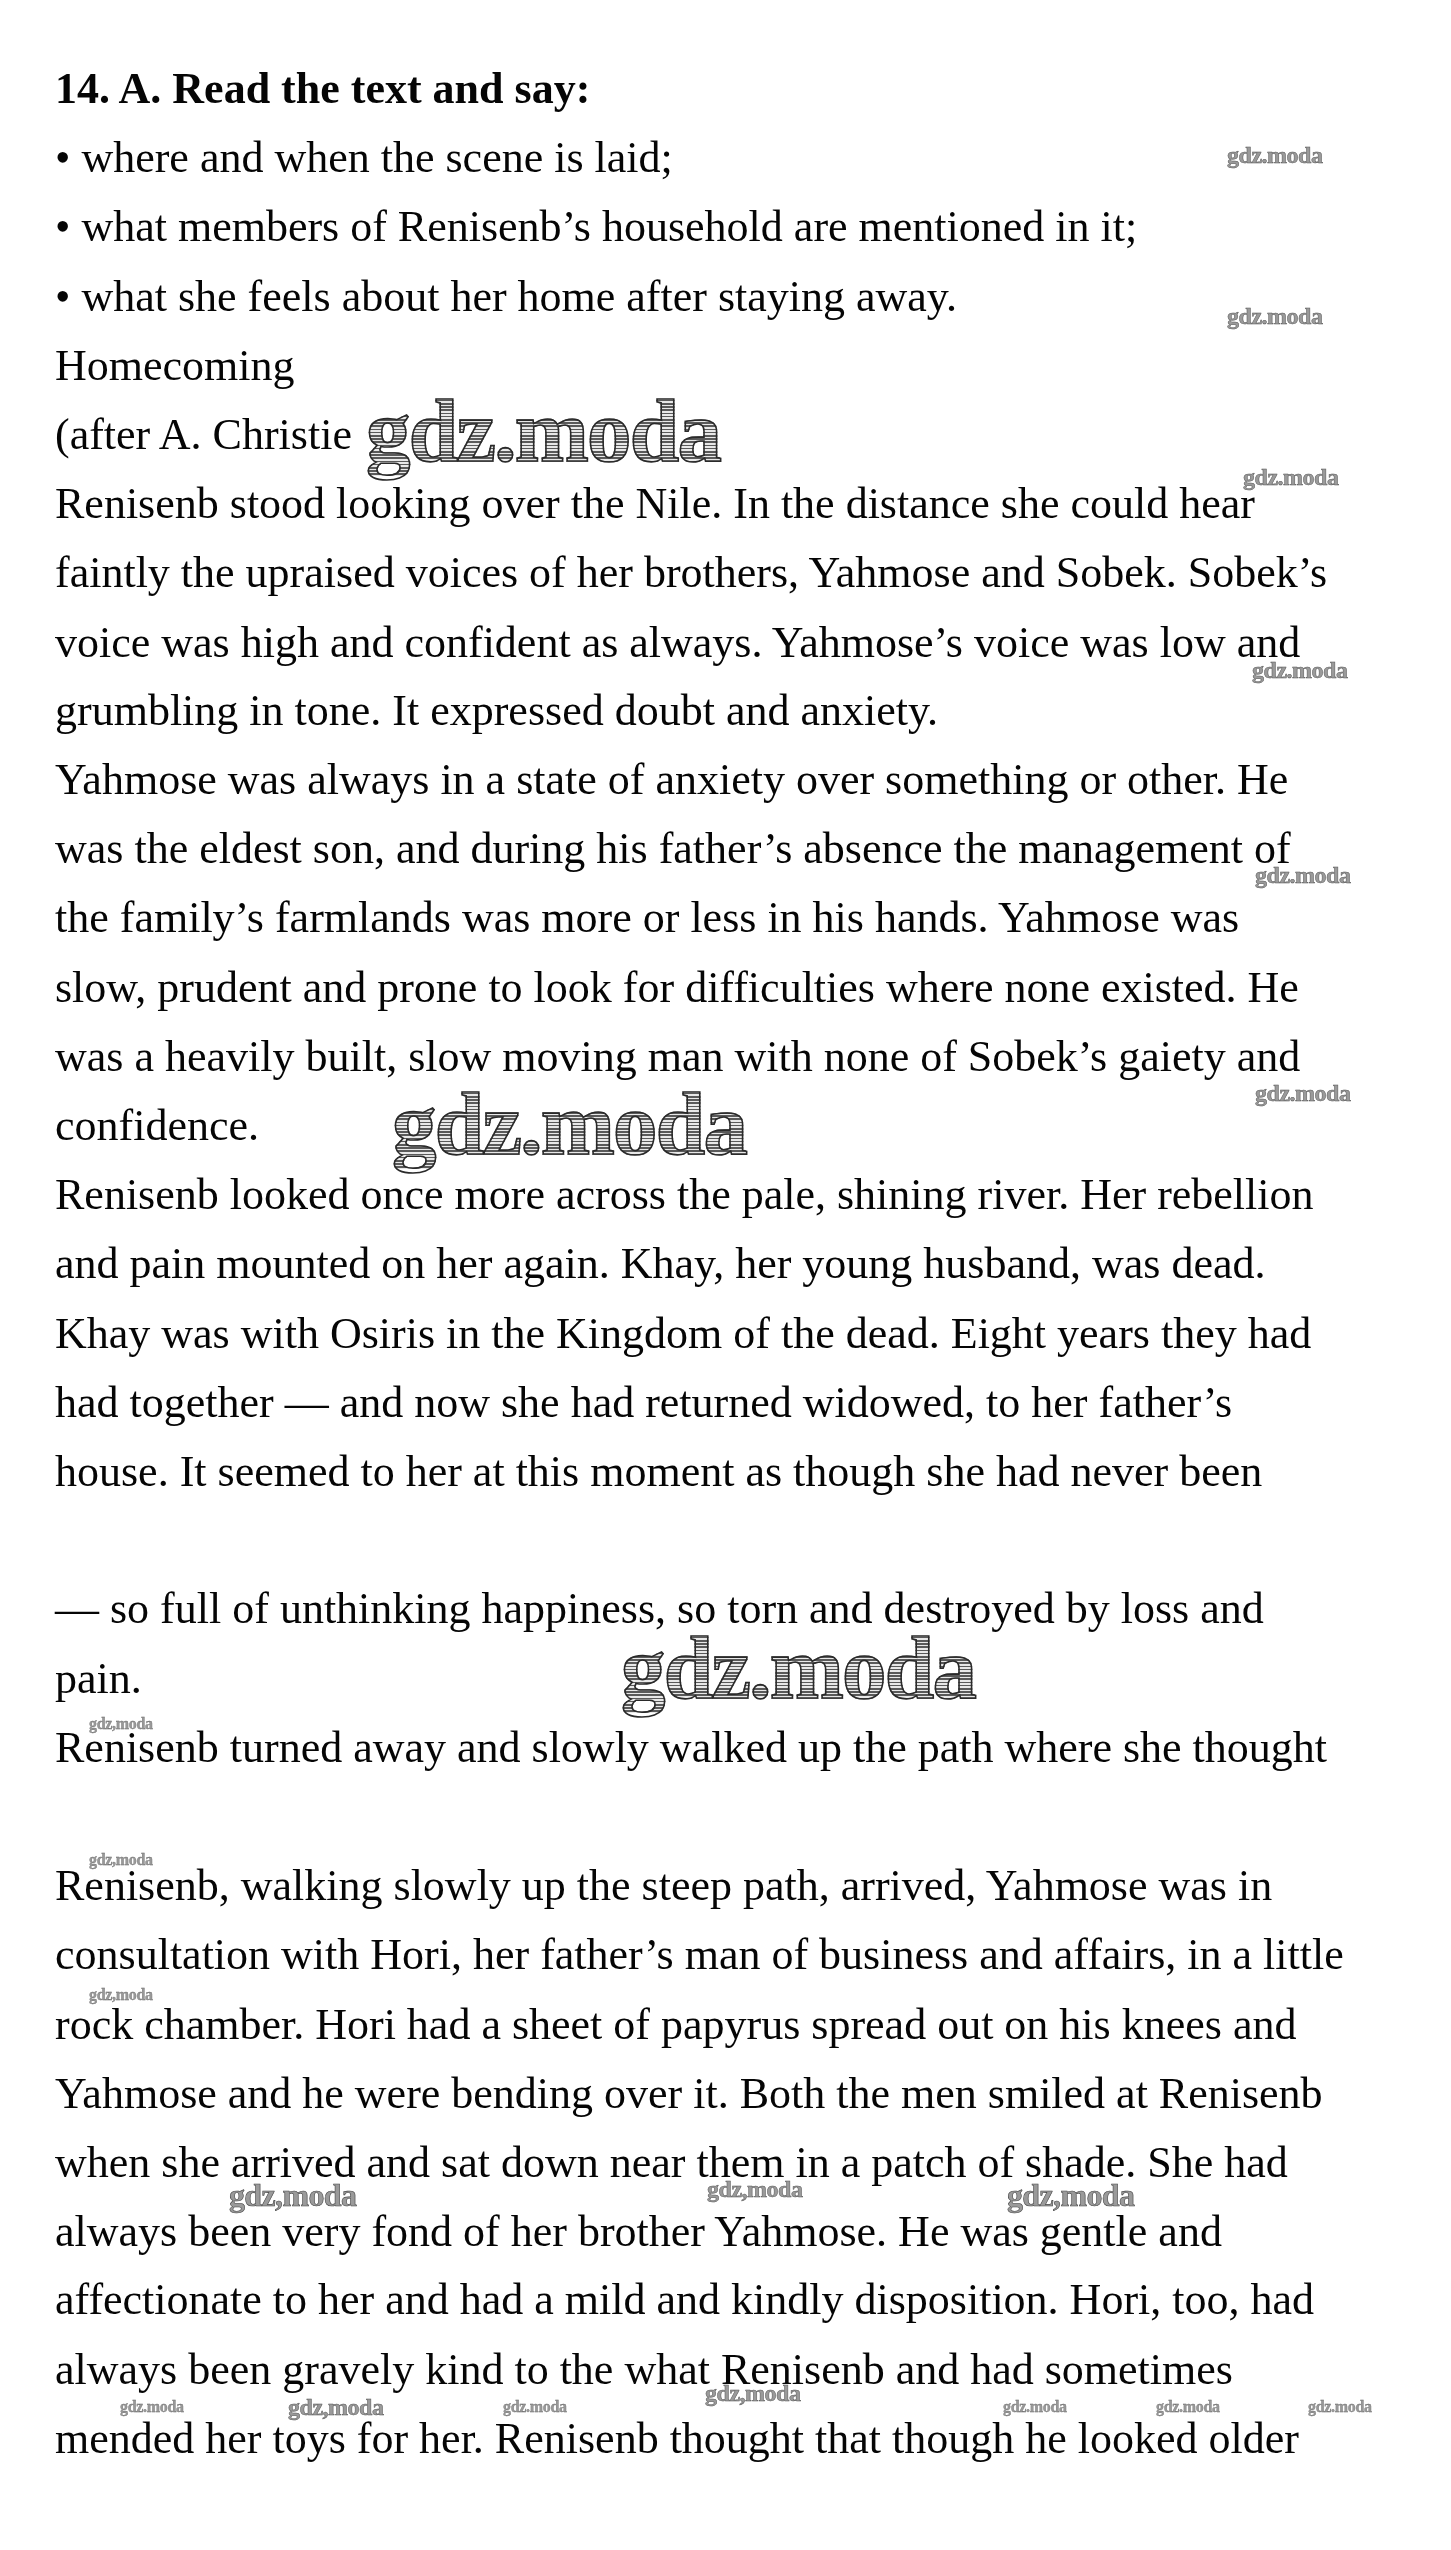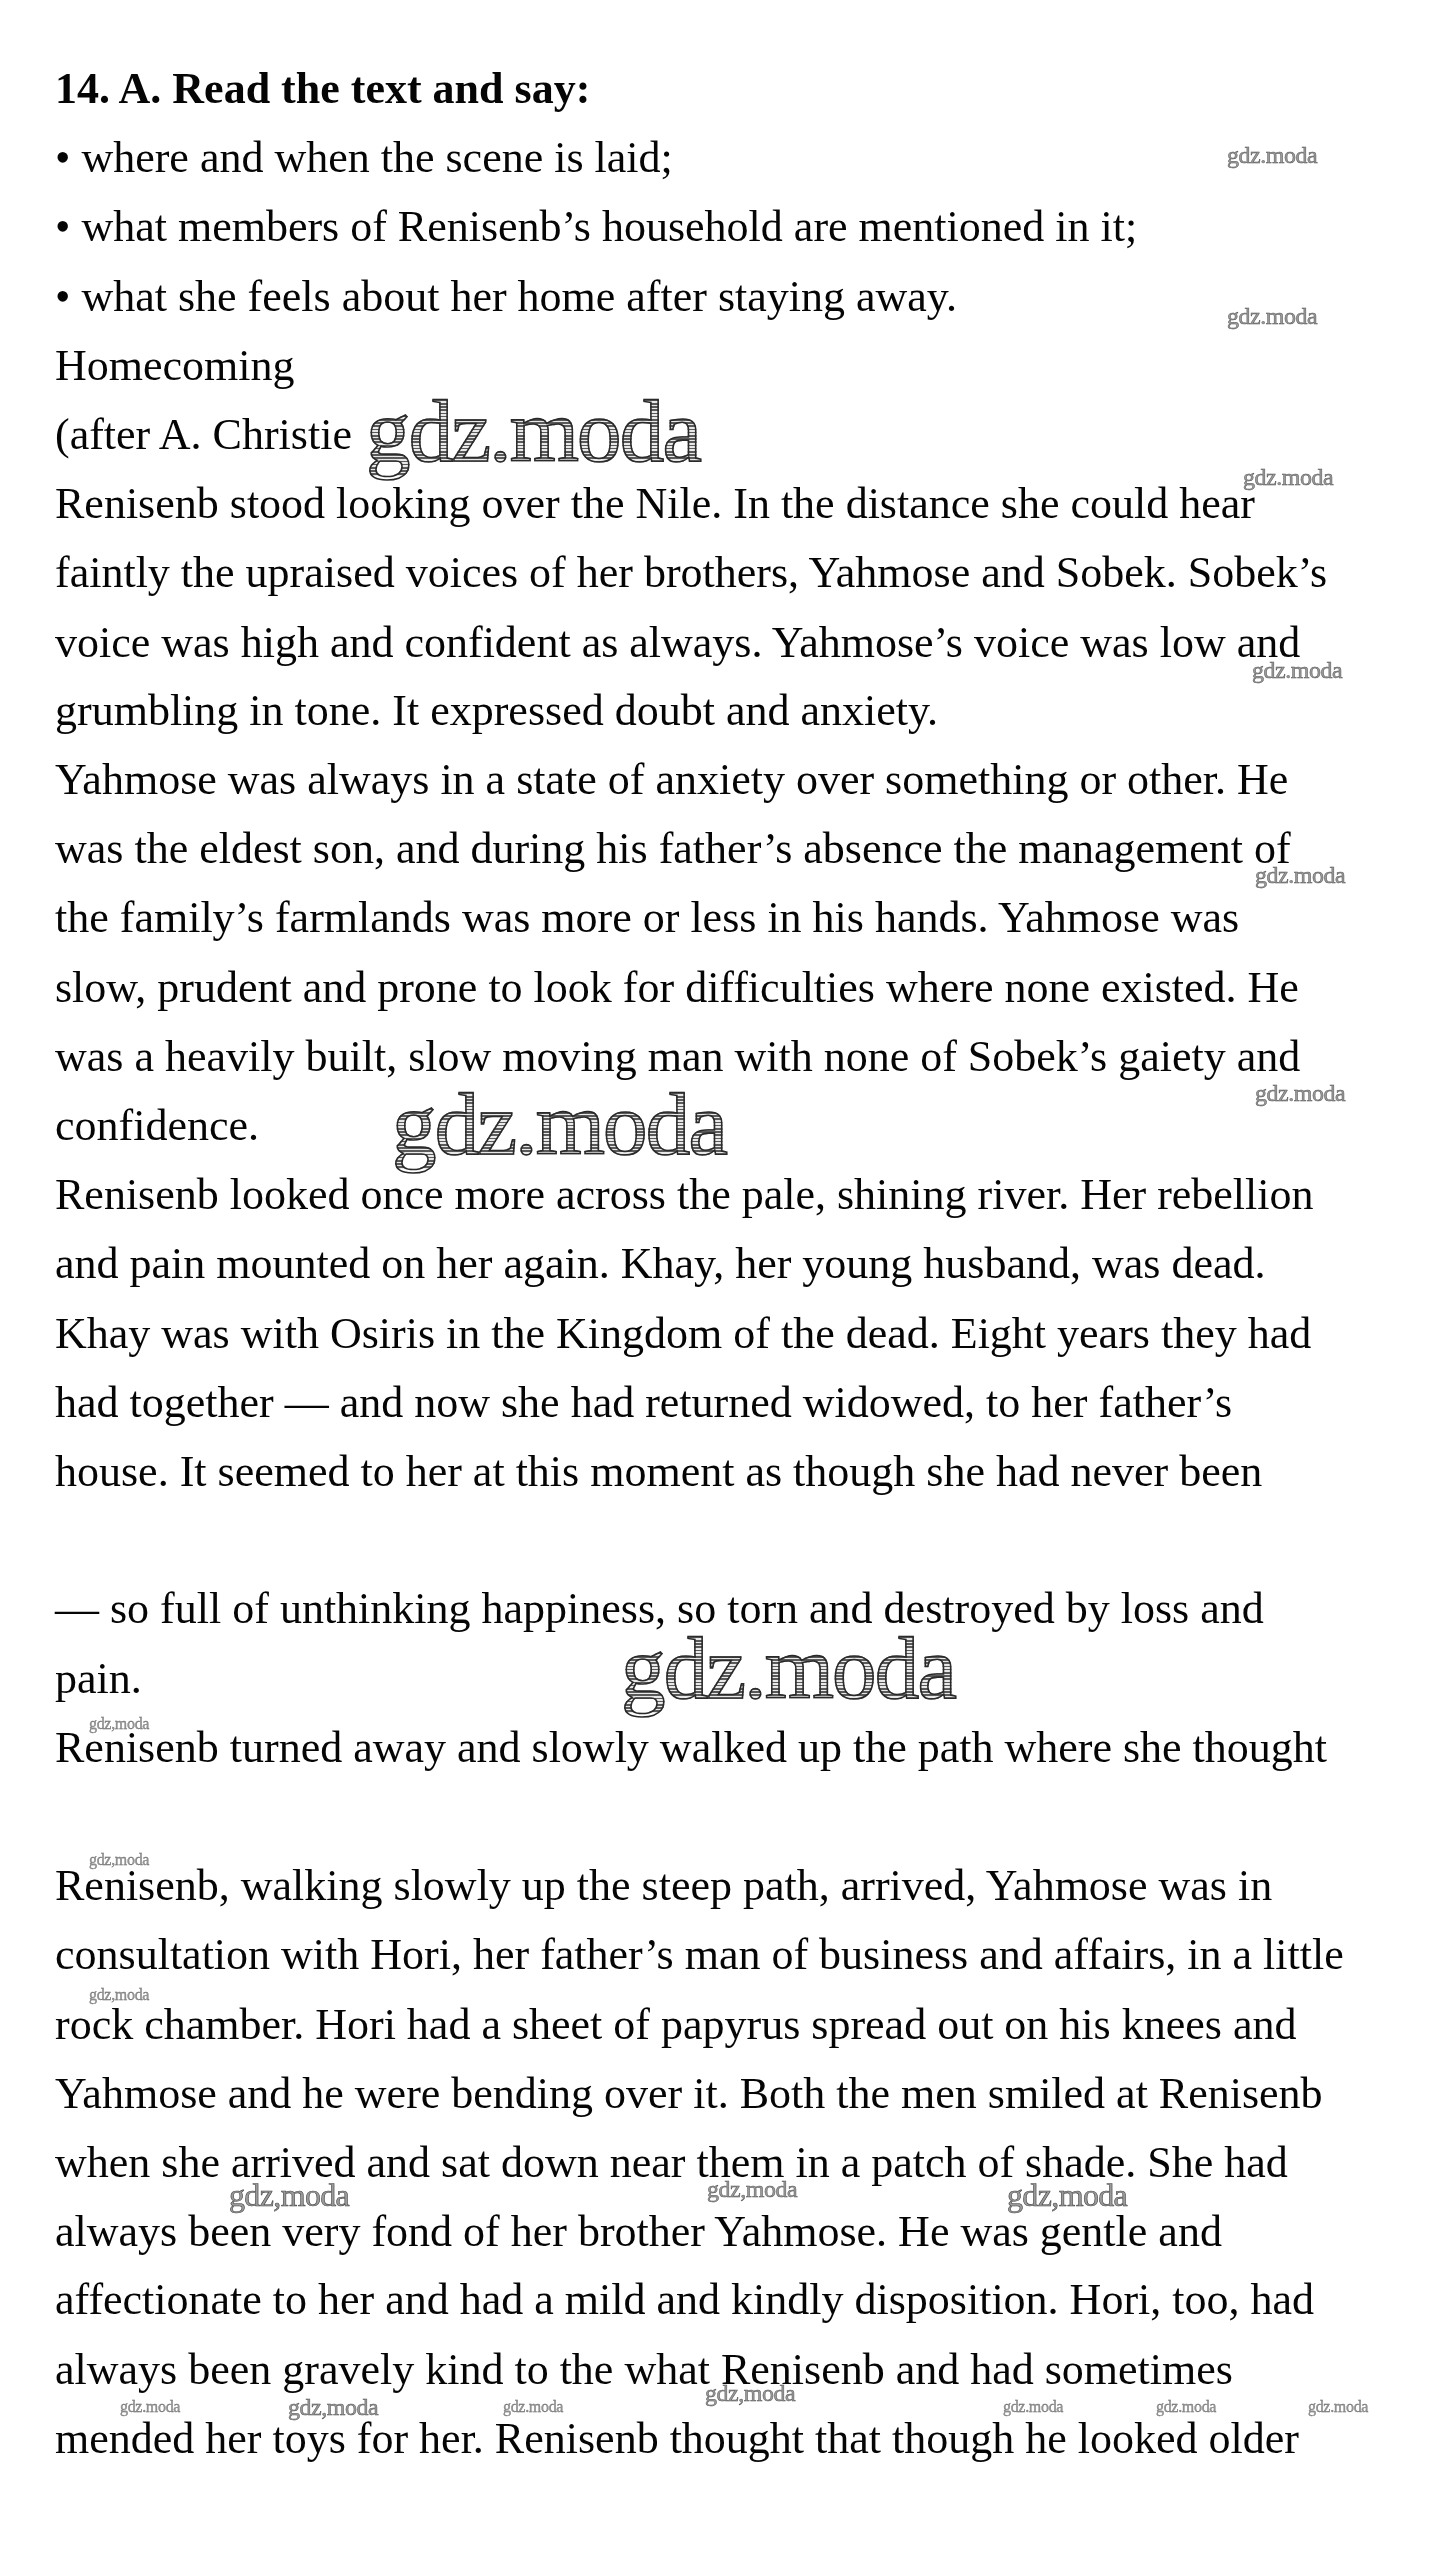--- a/index.html
+++ b/index.html
@@ -11,21 +11,21 @@
   .line {
     position: absolute; left: 55px;
     font-family: "Liberation Serif", "DejaVu Serif", serif;
     font-size: 44px; line-height: 44px; color: #050505;
     white-space: nowrap;
   }
   .line.bold { font-weight: bold; }
   .wm {
     position: absolute;
     font-family: "Liberation Serif", "DejaVu Serif", serif;
-    font-weight: normal; white-space: nowrap;
+    font-weight: bold; white-space: nowrap;
     color: #8a8a8a;
     -webkit-text-stroke: 0.8px #3a3a3a;
     letter-spacing: -0.02em;
   }
   .wm.big {
     font-size: 89px; line-height: 89px;
     color: transparent;
     background: repeating-linear-gradient(180deg, #5a5a5a 0px, #5a5a5a 1.6px, #e8e8e8 1.6px, #e8e8e8 3.2px);
     -webkit-background-clip: text; background-clip: text;
     -webkit-text-stroke: 1.6px #2a2a2a;

